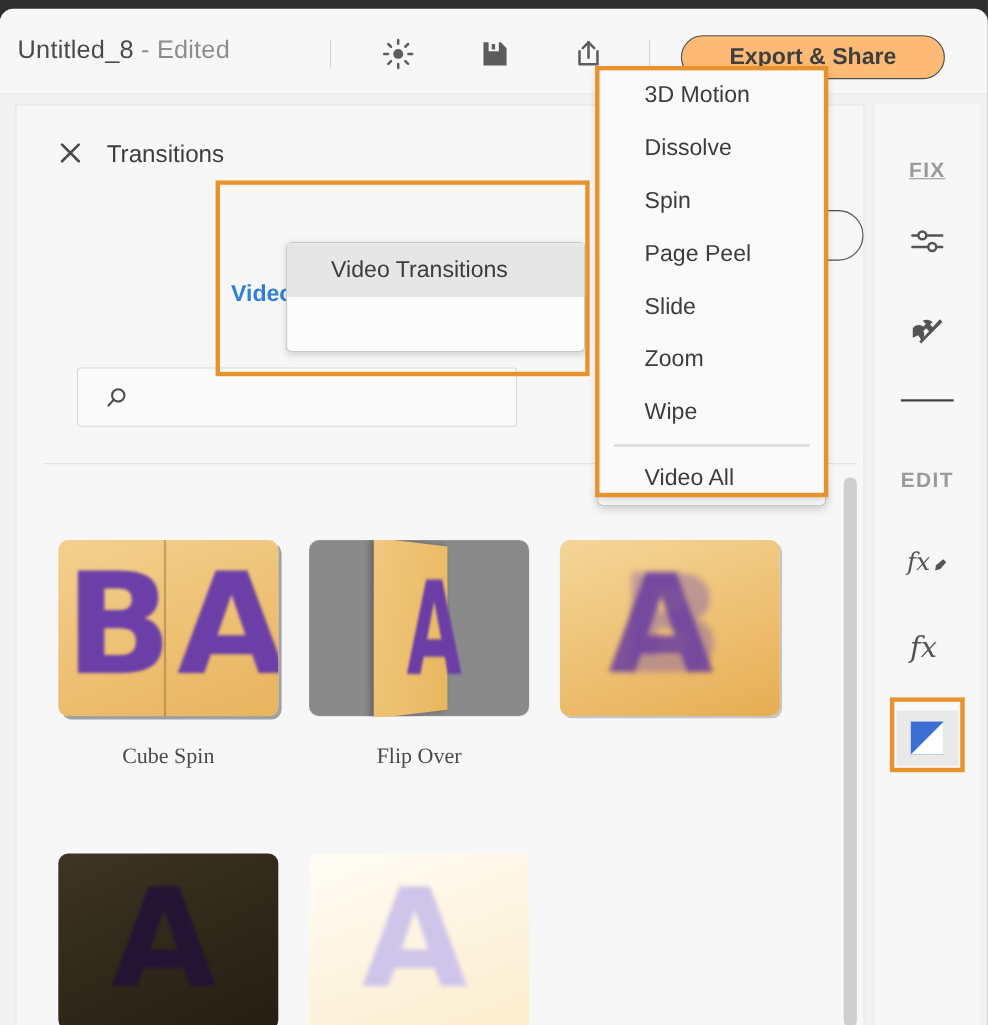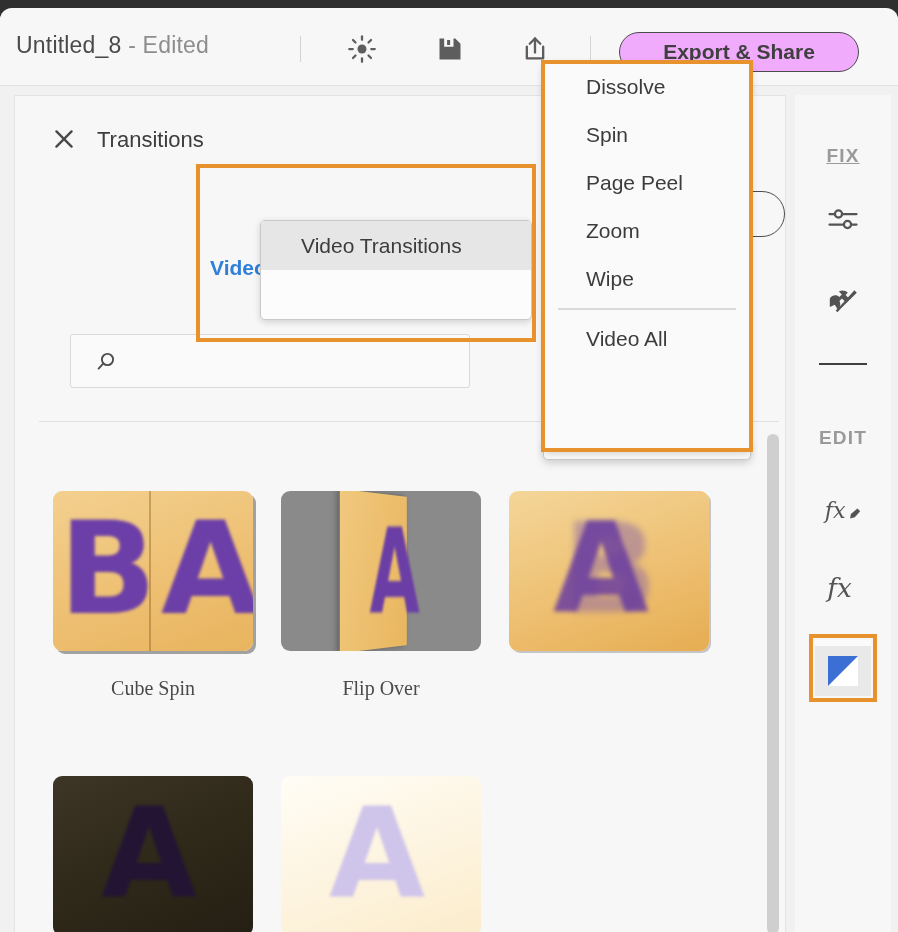--- a/index.html
+++ b/index.html
@@ -59,21 +59,21 @@
   #ic-save   { left: 428px; }
   #ic-export { left: 513px; }
   .tb-sep2 {
     position: absolute; left: 590px; top: 28px;
     width: 1px; height: 26px; background: #d3d3d3;
   }
   .export-btn {
     position: absolute; left: 619px; top: 24px;
     height: 40px; min-width: 240px;
     border: 1.6px solid #4c4c4c; border-radius: 20px;
-    background: #f0abfc;
+    background: #fdba74;
     display: flex; align-items: center; justify-content: center;
     padding: 0 22px;
     font-size: 21px; font-weight: bold; color: #3f3f3f;
     white-space: nowrap;
     text-align: center;
   }
 
   
   .body-area {
     position: absolute; left: 0; top: 78px;
@@ -494,23 +494,25 @@
     </div>
 
     <div class="menu-small" id="menu-small">
         <div class="mi sel">Video Transitions</div>
       </div>
 
     <div class="hl" id="hl-category"></div>
 
     <div class="menu-big-shadow"></div>
     <div class="menu-big" id="menu-big">
+        <div class="mi">3D Motion</div>
         <div class="mi">Dissolve</div>
         <div class="mi">Spin</div>
         <div class="mi">Page Peel</div>
+        <div class="mi">Slide</div>
         <div class="mi">Zoom</div>
         <div class="mi">Wipe</div>
         <div class="msep"></div>
         <div class="mi">Video All</div>
       </div>
     <div class="hl" id="hl-menu-big"></div>
 
   </div>
 </div>
 

